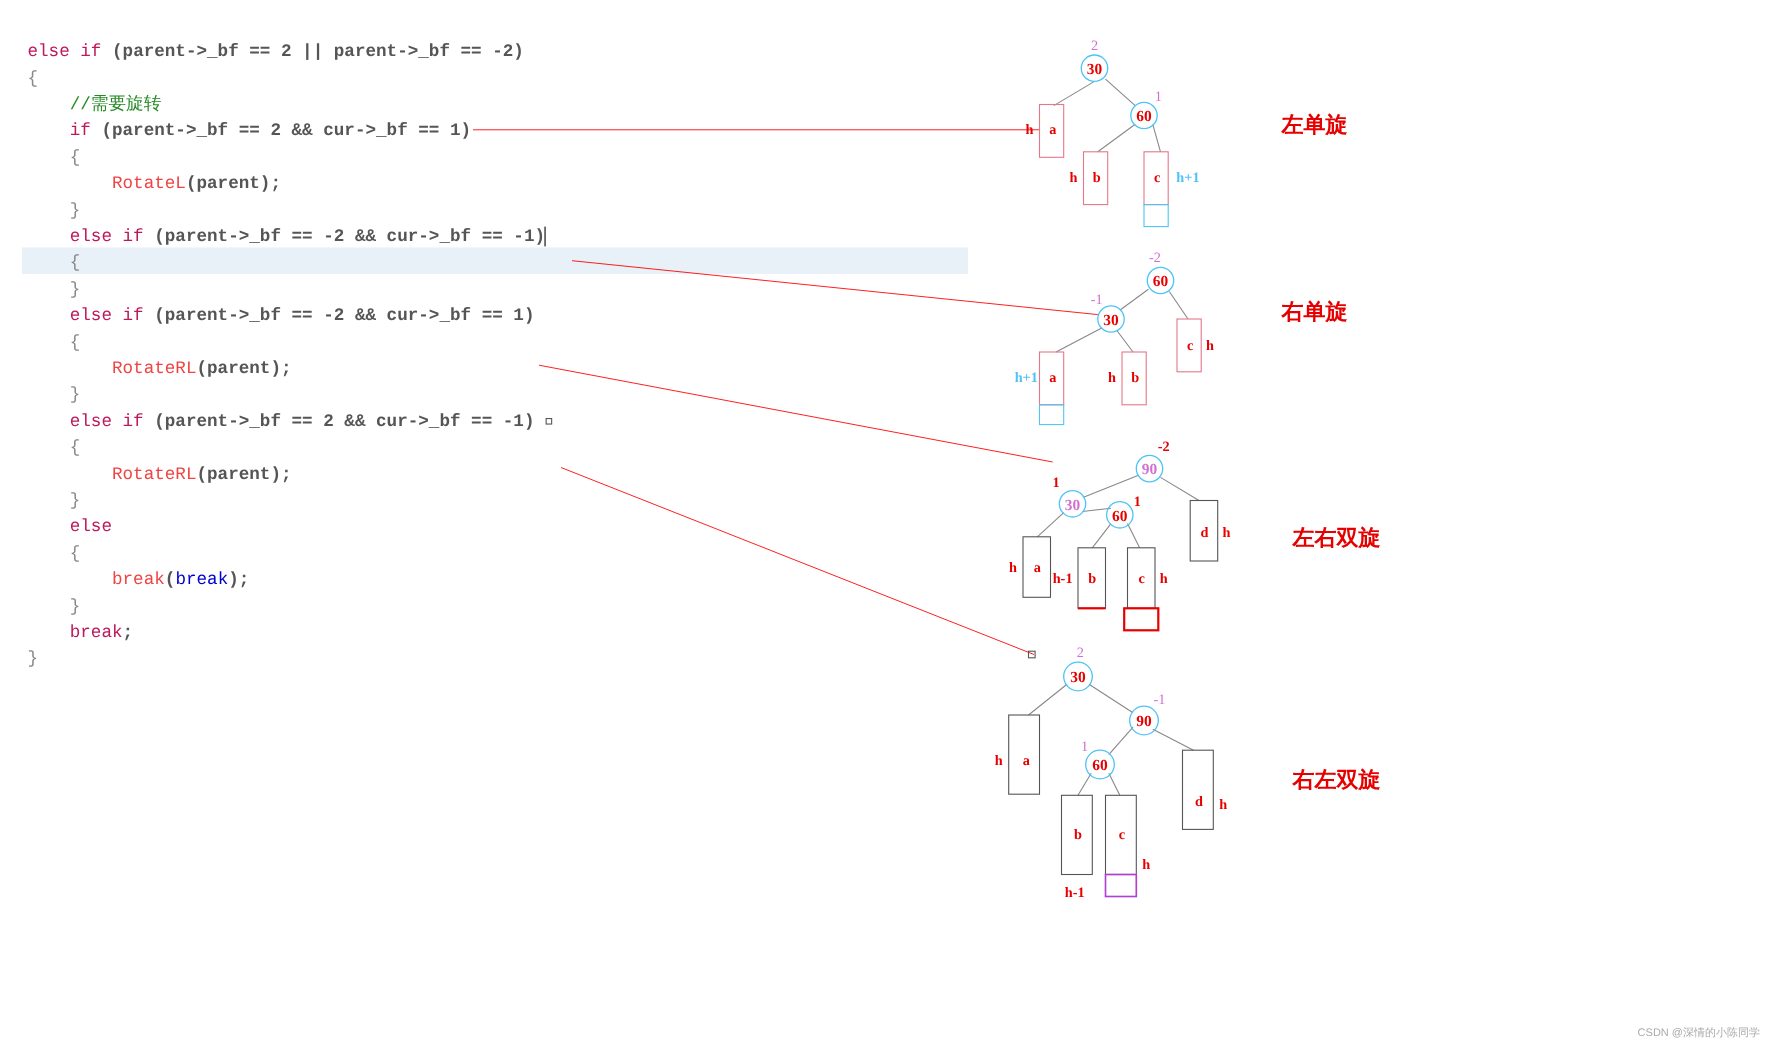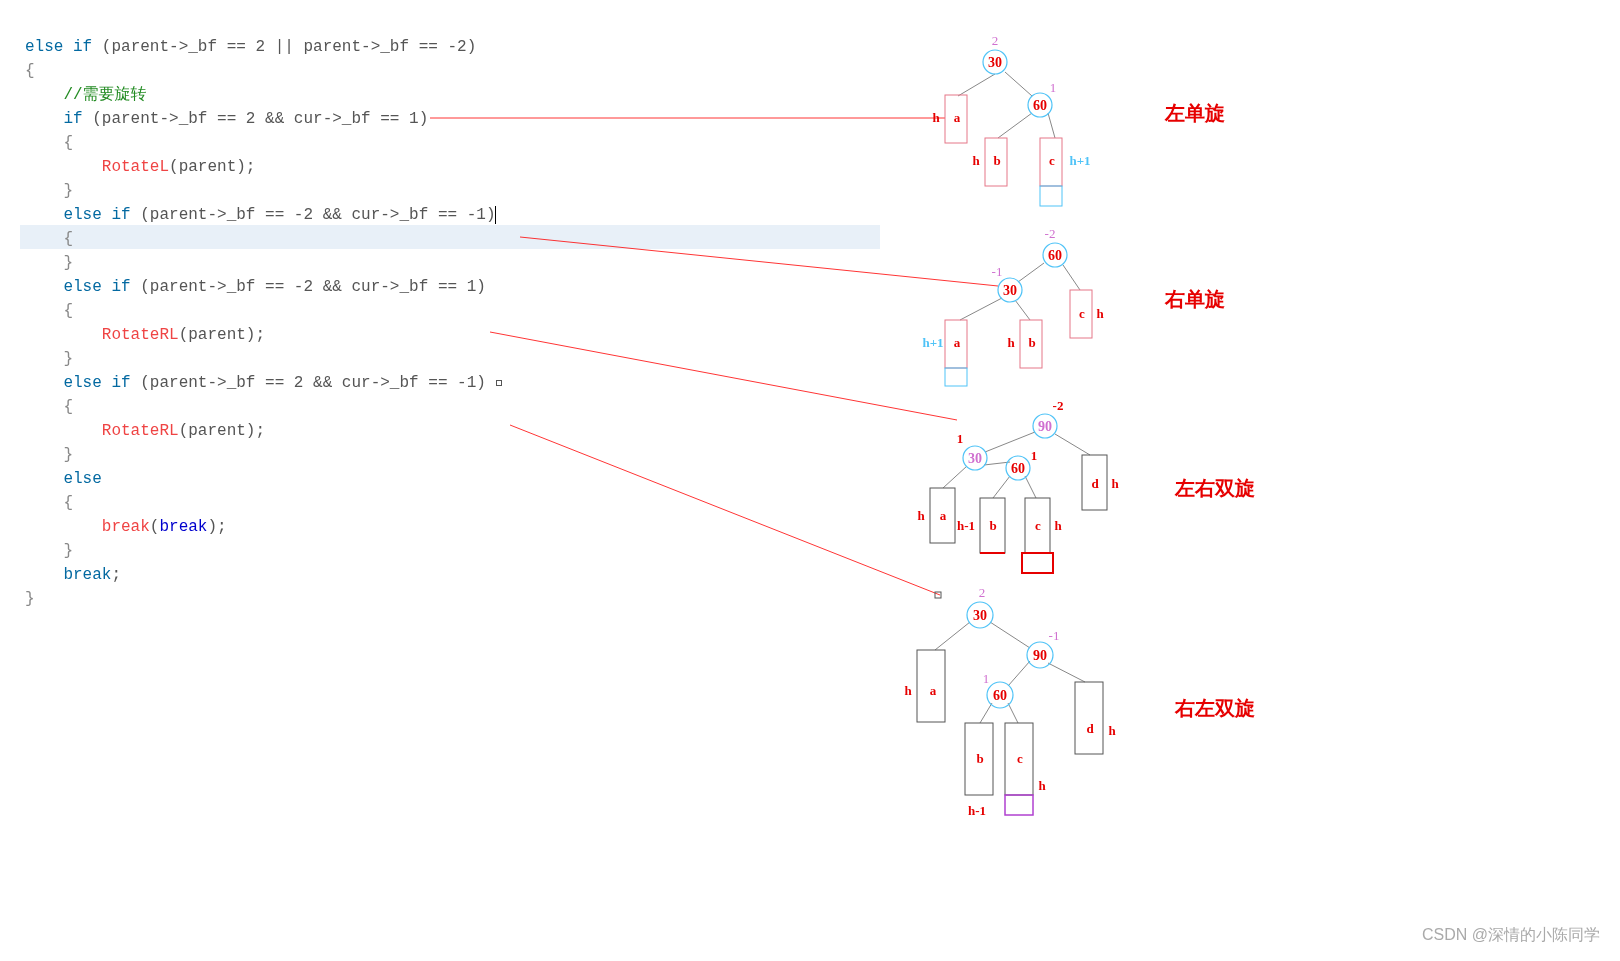--- a/index.html
+++ b/index.html
@@ -1,28 +1,28 @@
 <!DOCTYPE html>
 <html><head>
 <meta charset="utf-8">
 <style>
 * { box-sizing: border-box; margin: 0; padding: 0; }
 body { font-family: Consolas, "Courier New", monospace; font-size: 16px; background: #fff; width: 1620px; height: 961px; position: relative; }
 .code-area { position: absolute; left: 25px; top: 35px; line-height: 24px; }
 .code-line { white-space: pre; }
-.kw { color: #0369a1; }
+.kw { color: #be185d; }
 .comment { color: #228B22; }
 .fn { color: #ef4444; }
 .lit { color: #0000CD; }
-.op { color: #555; }
+.op { color: #555; font-weight: bold; }
 .brace { color: #888; }
 .highlight-line { position: absolute; left: 20px; right: 740px; top: 225px; height: 24px; background: #e8f0f8; z-index: -1; }
 .cursor { display: inline-block; width: 1px; height: 18px; background: #000; vertical-align: middle; }
 .rot-label { position: absolute; font-family: "Microsoft YaHei", sans-serif; font-weight: bold; color: #e60000; font-size: 20px; }
-.watermark { position: absolute; right: 20px; bottom: 15px; color: #aaa; font-family: "Microsoft YaHei", sans-serif; font-size: 16px; }
+.watermark { position: absolute; right: 20px; bottom: 15px; color: #aaa; font-family: "Microsoft YaHei", sans-serif; font-size: 10px; }
 svg { position: absolute; top: 0; left: 0; }
 .node-circle { fill:none; stroke:#4fc3f7; stroke-width:1.2; }
 .node-val { font-family: serif; font-weight: bold; font-size:14px; text-anchor:middle; dominant-baseline:middle; }
 .bf-label { font-family: serif; font-size:13px; text-anchor:middle; }
 .h-label { font-family: serif; font-weight: bold; font-size:13px; text-anchor:middle; }
 .sub-box { fill:none; stroke-width:1; }
 .edge { stroke:#888; stroke-width:1; fill:none; }
 .arrow-line { stroke:#ff0000; stroke-width:0.8; fill:none; }
 .sm-square { fill:none; stroke:#555; stroke-width:1; }
 </style>
@@ -170,17 +170,17 @@
     <text class="h-label" x="1042" y="790" fill="#e60000" font-size="15">h</text>
     <text class="h-label" x="1020" y="763" fill="#e60000" font-size="18">c</text>
     <rect x="1005" y="795" width="28" height="20" fill="none" stroke="#b040d0" stroke-width="1.5"></rect>
     <rect class="sub-box" x="1075" y="682" width="28" height="72" stroke="#555"></rect>
     <text class="h-label" x="1112" y="735" fill="#e60000" font-size="15">h</text>
     <text class="h-label" x="1090" y="733" fill="#e60000" font-size="18">d</text>
   </g>
 </svg>
 
 <div class="rot-label" style="left:1165px;top:100px">左单旋</div>
-<div class="rot-label" style="left:1165px;top:286px">右单旋</div>
+<div class="rot-label" style="left:1165px;top:270px">右单旋</div>
 <div class="rot-label" style="left:1175px;top:475px">左右双旋</div>
 <div class="rot-label" style="left:1175px;top:695px">右左双旋</div>
 
 <div class="watermark">CSDN @深情的小陈同学</div>
 
 </body></html>

